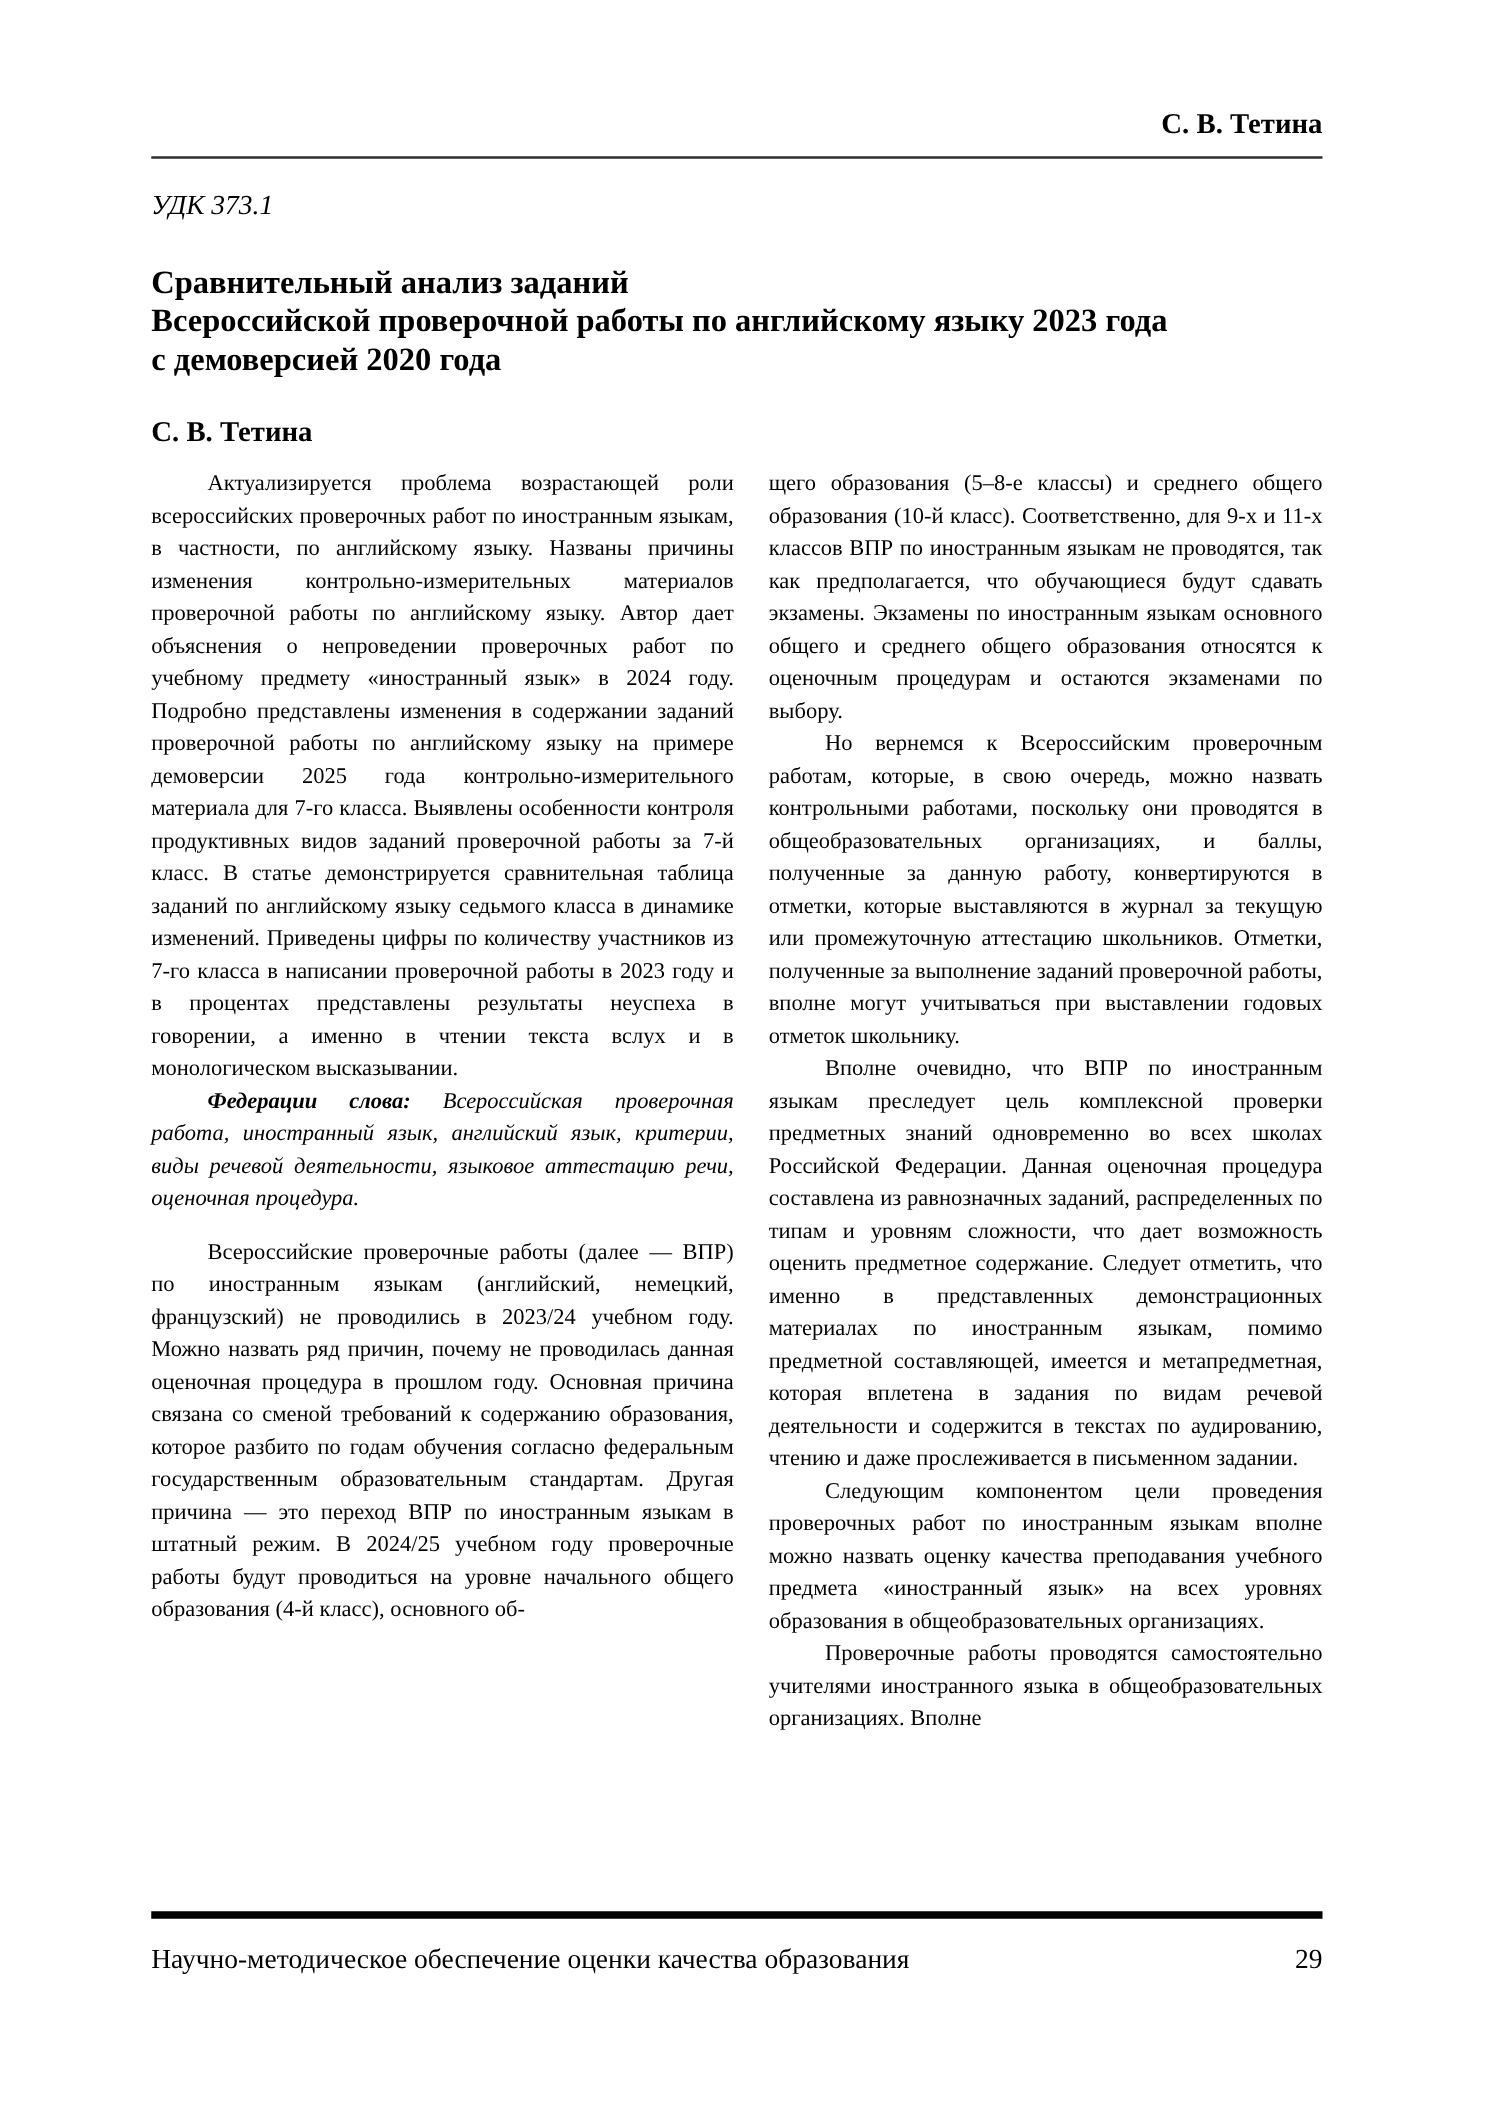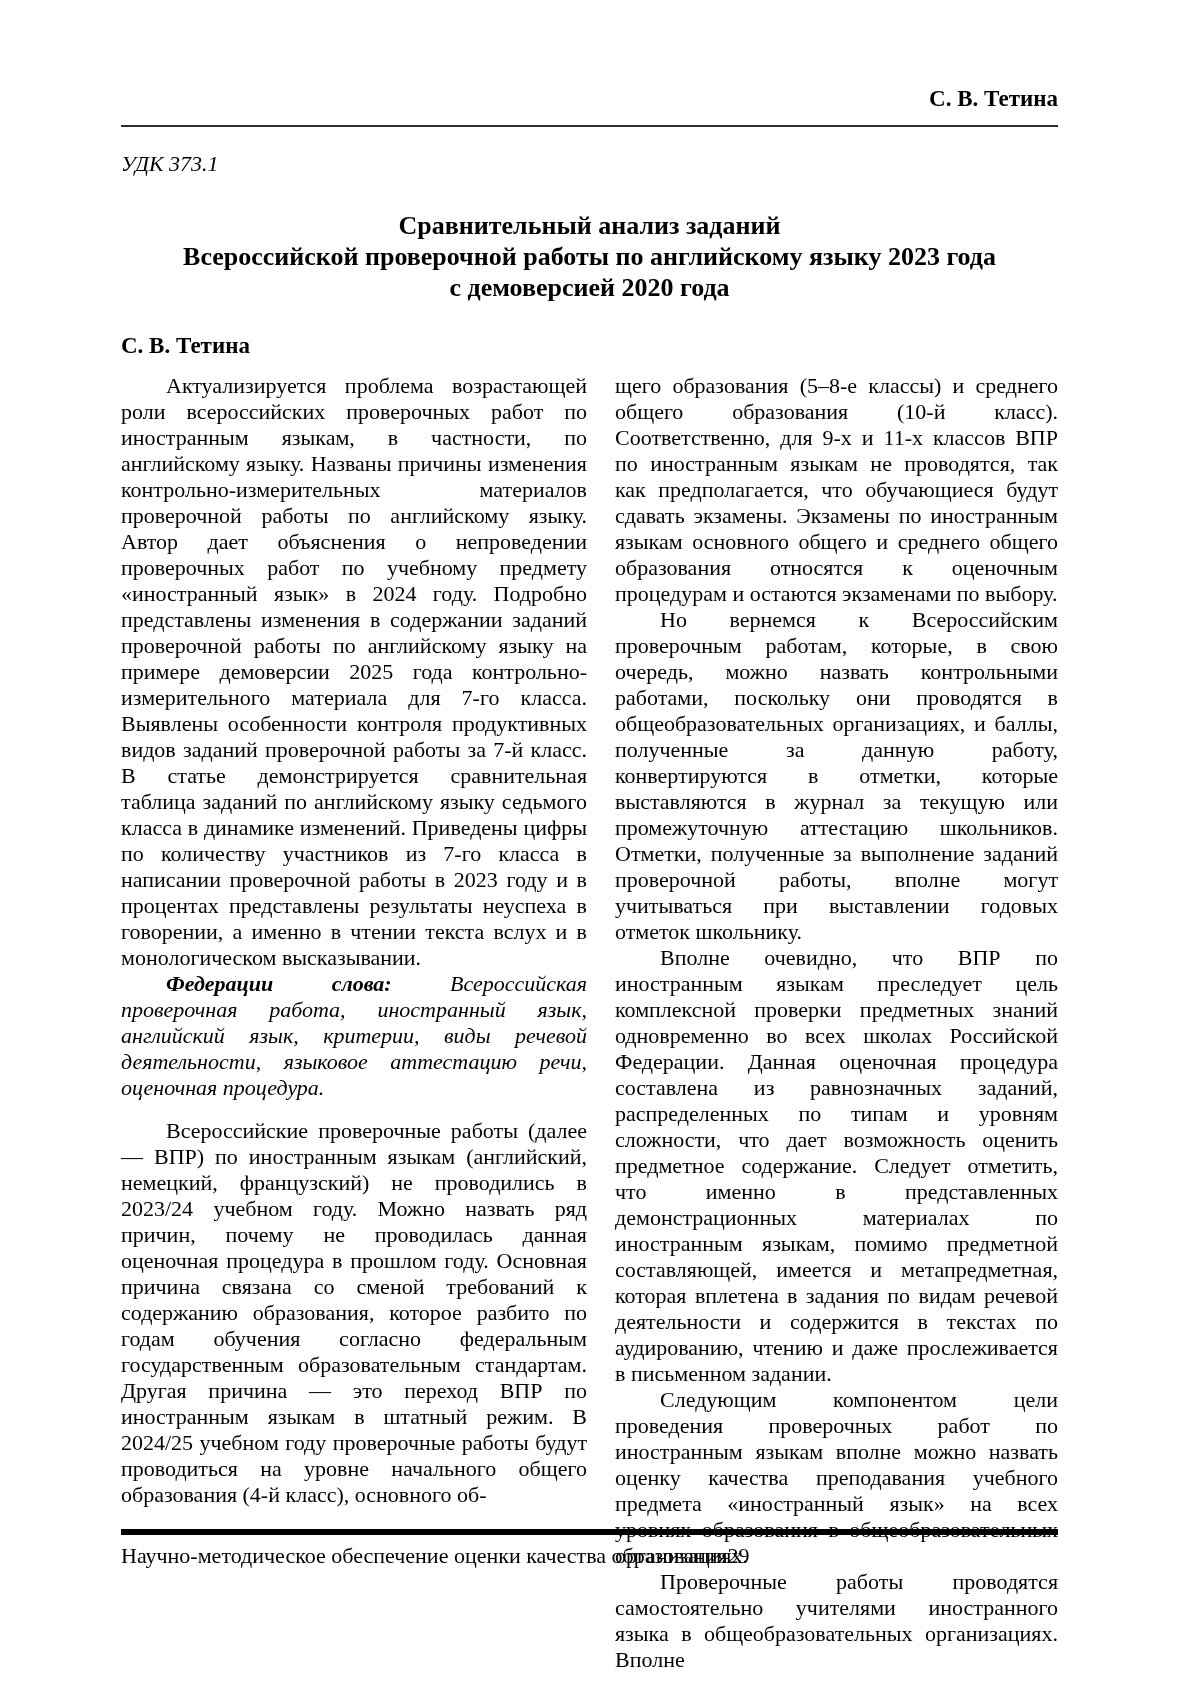--- a/index.html
+++ b/index.html
@@ -34,55 +34,56 @@
   .udc {
     margin-top: 24px;
     font-size: 22px;
     line-height: 25px;
     font-style: italic;
   }
   .title {
     margin: 34px 0 0 0;
     font-size: 26px;
     font-weight: bold;
-    text-align: center;
+    text-align: left;
     line-height: 31px;
   }
   .author {
     margin-top: 30px;
     font-size: 23px;
     font-weight: bold;
     line-height: 25px;
   }
   .cols {
     margin-top: 15px;
     display: flex;
   }
   .col-left { width: 466px; margin-right: 28px; }
   .col-right { width: 443px; }
   p.para {
     margin: 0;
-    font-size: 22px;
+    font-size: 18px;
     line-height: 26px;
     text-align: justify;
   }
   p.indent { text-indent: 45px; }
   p.gap-before { margin-top: 17px; }
   .keywords { font-style: italic; }
   .kw-label { font-weight: bold; font-style: italic; }
   .footer {
     position: absolute;
     left: 121px;
     top: 1529px;
     width: 937px;
   }
   .foot-rule { height: 6px; background: #000000; }
   .foot-row {
-    margin-top: 8px;
+    margin-top: 19px;
     display: flex;
+    justify-content: space-between;
     font-size: 22px;
     line-height: 25px;
   }
 </style>
 </head>
 <body>
 
 <div class="sheet">
   <div class="content">
 

